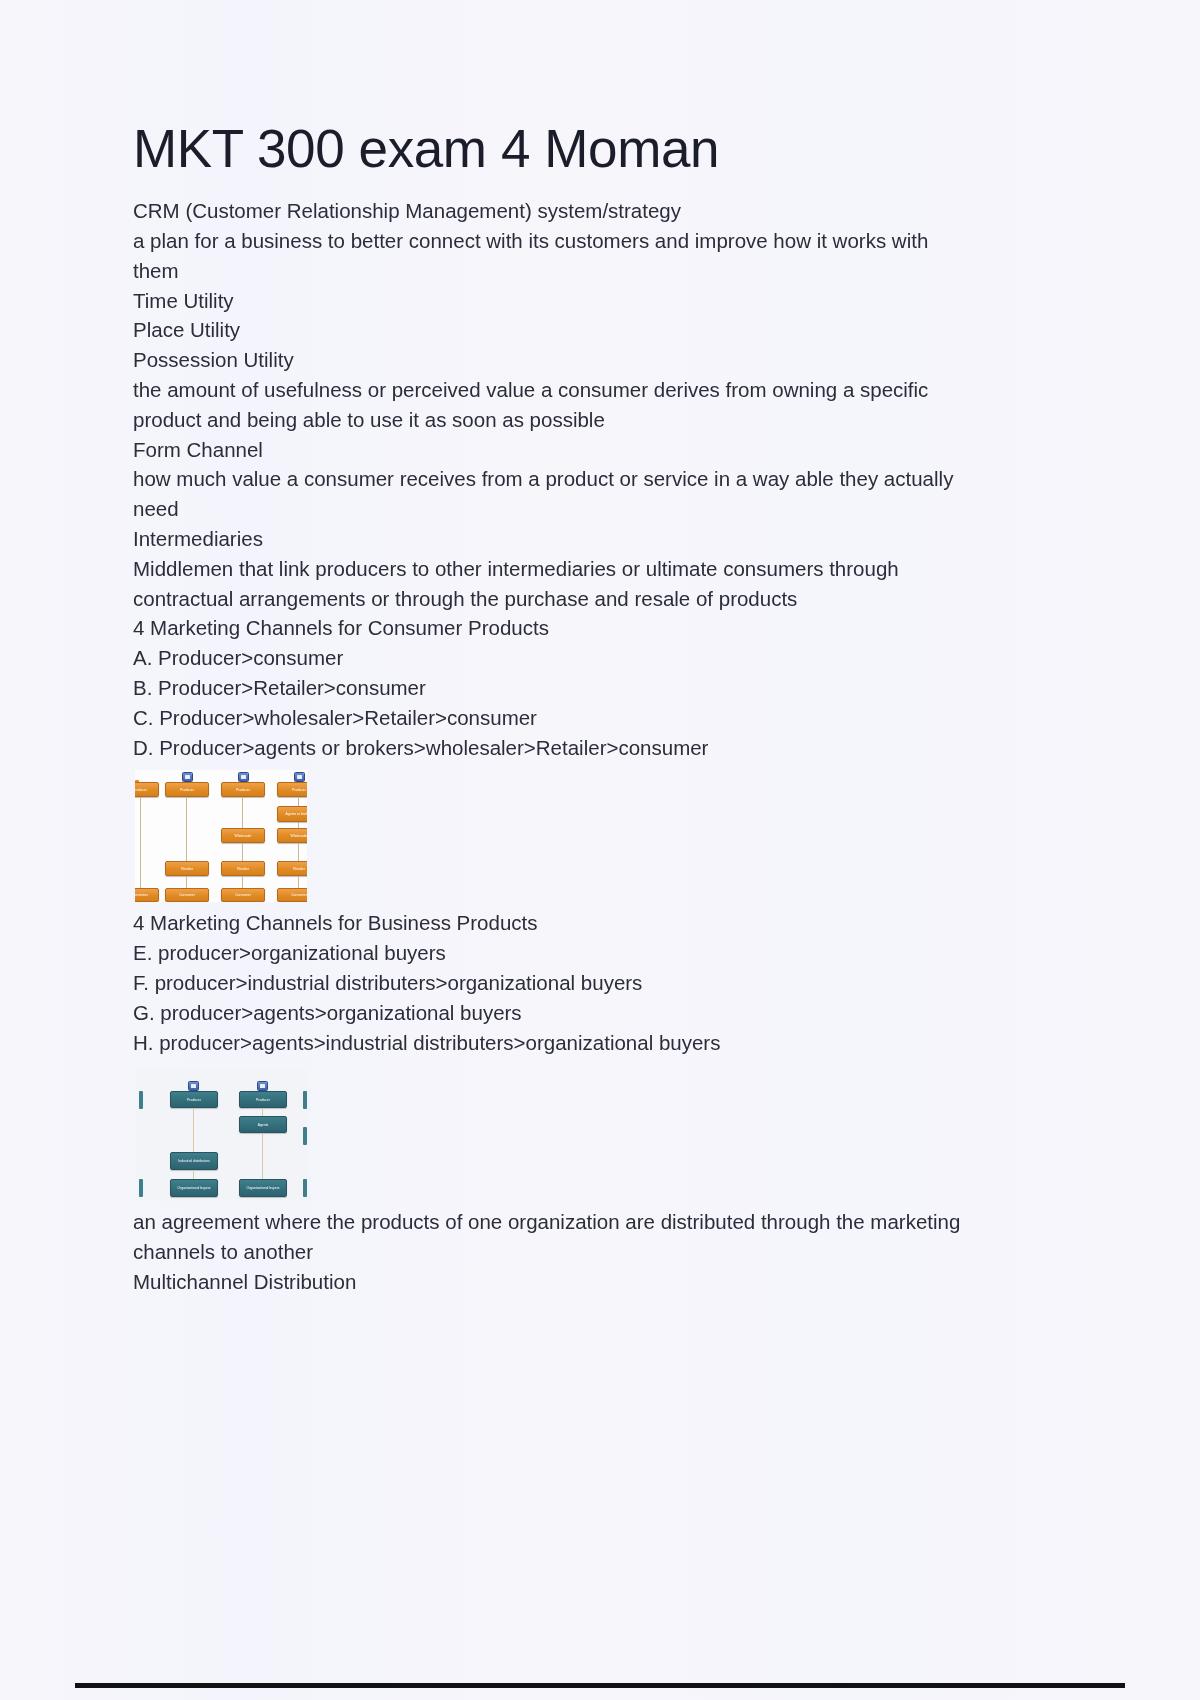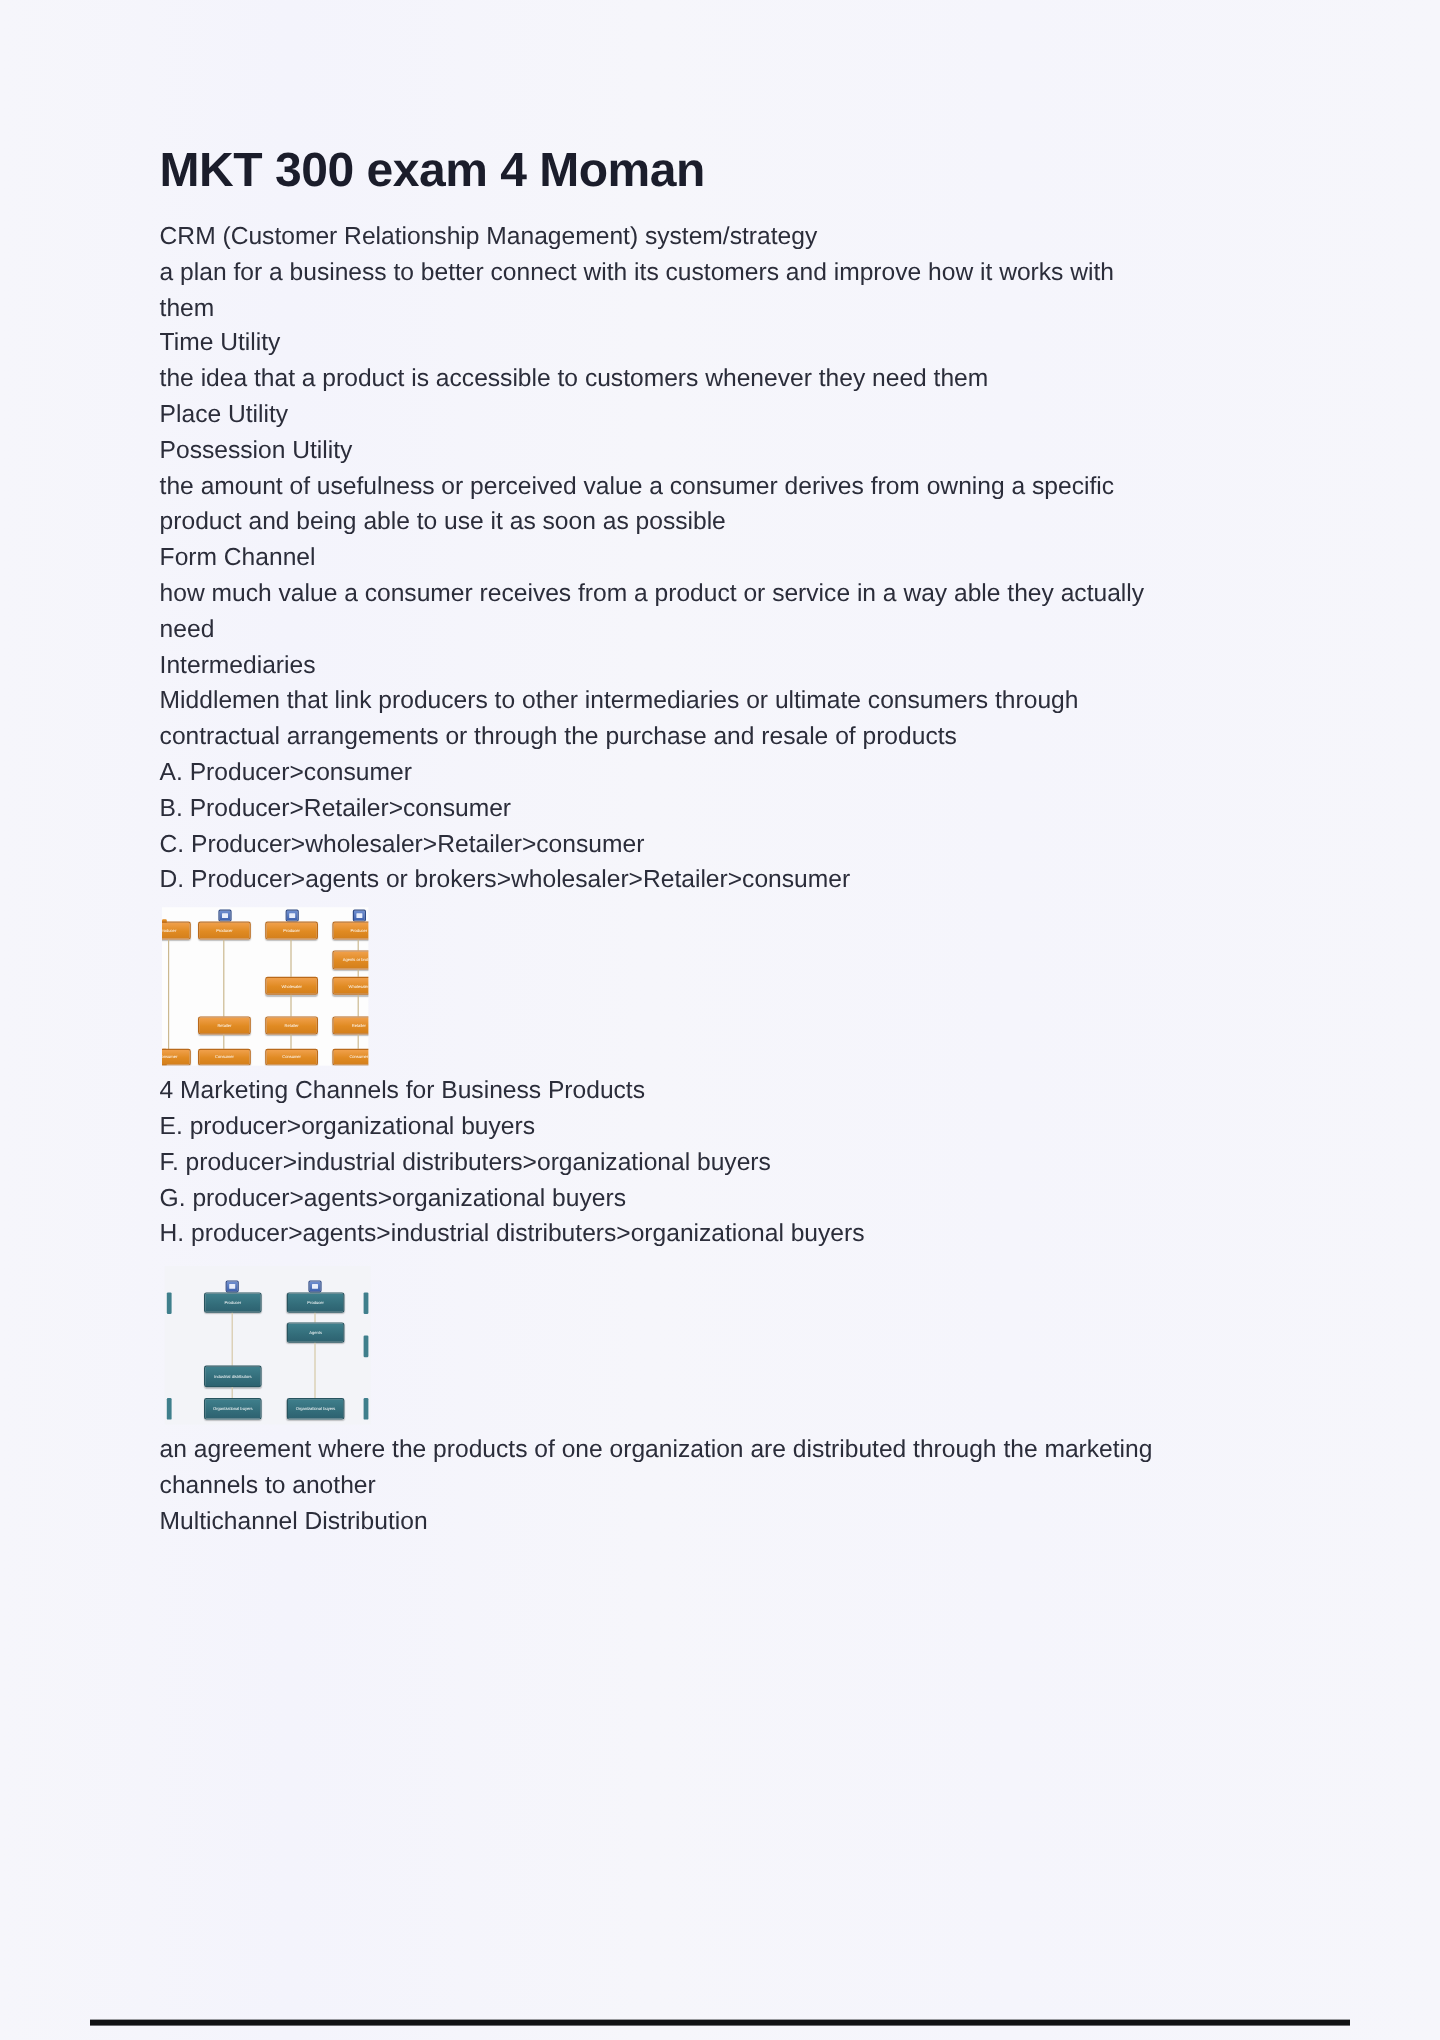--- a/index.html
+++ b/index.html
@@ -21,22 +21,22 @@
     height: 1700px;
     background: linear-gradient(90deg,#f6f6fb 0%, #f4f4fc 20%, #f6f6fb 45%, #f5f5fc 70%, #f6f6fb 100%);
   }
   .content {
     position: absolute;
     left: 133px;
     top: 120px;
     width: 860px;
   }
   h1.doc-title {
-    font-size: 40px;
-    font-weight: bold;
+    font-size: 53px;
+    font-weight: normal;
     color: #1b1d2b;
     margin: 0 0 18px 0;
     letter-spacing: -0.4px;
     line-height: 1.1;
   }
   .line {
     font-size: 20.5px;
     color: #2b2d3a;
     line-height: 29.8px;
     font-weight: 400;
@@ -132,28 +132,28 @@
 <body>
 
 <div class="page">
   <div class="content">
 
     <h1 class="doc-title">MKT 300 exam 4 Moman</h1>
 
     <div class="para">CRM (Customer Relationship Management) system/strategy</div>
     <div class="para">a plan for a business to better connect with its customers and improve how it works with them</div>
     <div class="para">Time Utility</div>
-    <div class="para">the idea that a product is accessible to customers whenever they need them</div>
     <div class="para">Place Utility</div>
     <div class="para">Possession Utility</div>
     <div class="para">the amount of usefulness or perceived value a consumer derives from owning a specific product and being able to use it as soon as possible</div>
     <div class="para">Form Channel</div>
     <div class="para">how much value a consumer receives from a product or service in a way able they actually need</div>
     <div class="para">Intermediaries</div>
     <div class="para">Middlemen that link producers to other intermediaries or ultimate consumers through contractual arrangements or through the purchase and resale of products</div>
+    <div class="line">4 Marketing Channels for Consumer Products</div>
     <div class="line">A. Producer&gt;consumer</div>
     <div class="line">B. Producer&gt;Retailer&gt;consumer</div>
     <div class="line">C. Producer&gt;wholesaler&gt;Retailer&gt;consumer</div>
     <div class="line">D. Producer&gt;agents or brokers&gt;wholesaler&gt;Retailer&gt;consumer</div>
 
     <div class="figure-consumer">
 
       <div class="edge-bar orange" style="left:0px; top:10px; height:14px;"></div>
       <div class="edge-bar orange" style="left:0px; top:118px; height:14px;"></div>
 

